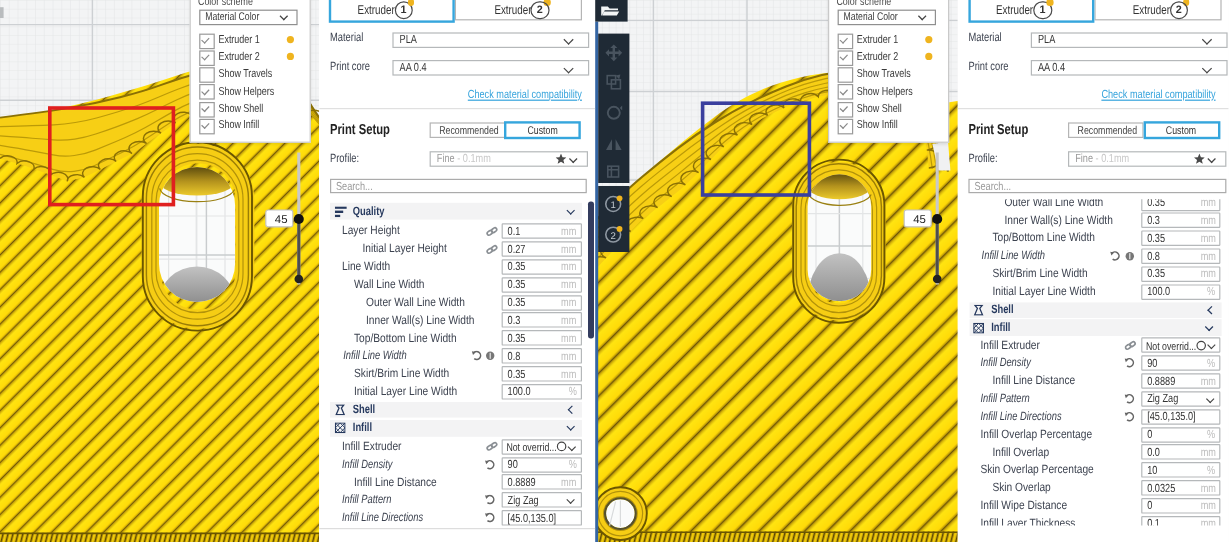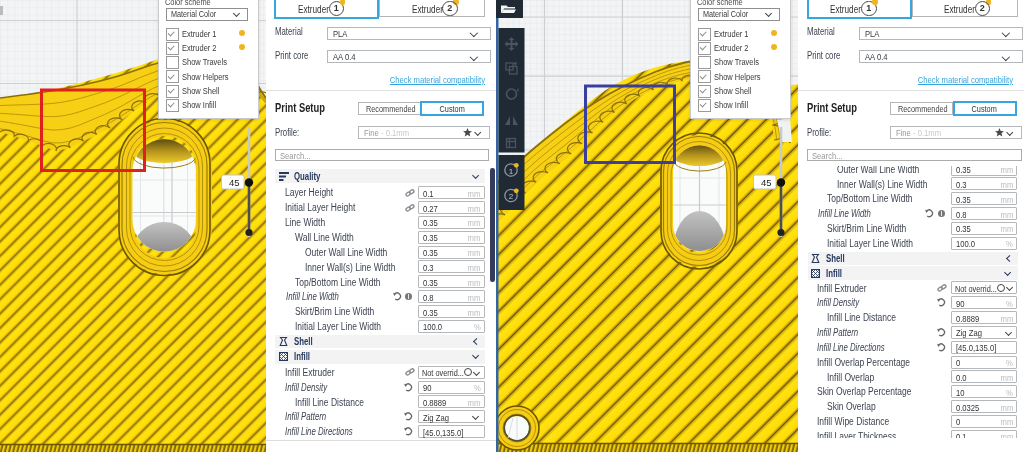--- a/index.html
+++ b/index.html
@@ -276,21 +276,21 @@
           <svg class="ab" style="left:139px;top:187.7px" width="10" height="10" viewBox="0 0 10 10">
             <g stroke="#8a8f94" stroke-width="1.4" fill="none">
               <rect x="0.8" y="4.6" width="4.6" height="3" rx="1.5" transform="rotate(-35 3 6)"></rect>
               <rect x="4.6" y="2.2" width="4.6" height="3" rx="1.5" transform="rotate(-35 7 4)"></rect>
             </g>
           </svg>
           <div class="ab" style="left:152.5px;top:186.2px;width:64.5px;height:11px;border:1px solid #b5b8ba;background:#fff;border-radius:1px">
             <span class="ab" style="left:4px;top:0.5px;font-size:9.8px;color:#333;white-space:nowrap"><span class="tx">0.1</span></span>
             <span class="ab" style="right:3px;top:0.5px;font-size:9.8px;color:#bcbcbc"><span class="txr">mm</span></span>
           </div>
-          <div class="ab" style="left:19px;top:202.2px;font-size:10px;color:#3d4350;white-space:nowrap"><span class="tm">Initial Layer Height</span></div>
+          <div class="ab" style="left:36px;top:202.2px;font-size:10px;color:#3d4350;white-space:nowrap"><span class="tm">Initial Layer Height</span></div>
           <svg class="ab" style="left:139px;top:202.5px" width="10" height="10" viewBox="0 0 10 10">
             <g stroke="#8a8f94" stroke-width="1.4" fill="none">
               <rect x="0.8" y="4.6" width="4.6" height="3" rx="1.5" transform="rotate(-35 3 6)"></rect>
               <rect x="4.6" y="2.2" width="4.6" height="3" rx="1.5" transform="rotate(-35 7 4)"></rect>
             </g>
           </svg>
           <div class="ab" style="left:152.5px;top:201.0px;width:64.5px;height:11px;border:1px solid #b5b8ba;background:#fff;border-radius:1px">
             <span class="ab" style="left:4px;top:0.5px;font-size:9.8px;color:#333;white-space:nowrap"><span class="tx">0.27</span></span>
             <span class="ab" style="right:3px;top:0.5px;font-size:9.8px;color:#bcbcbc"><span class="txr">mm</span></span>
           </div>

